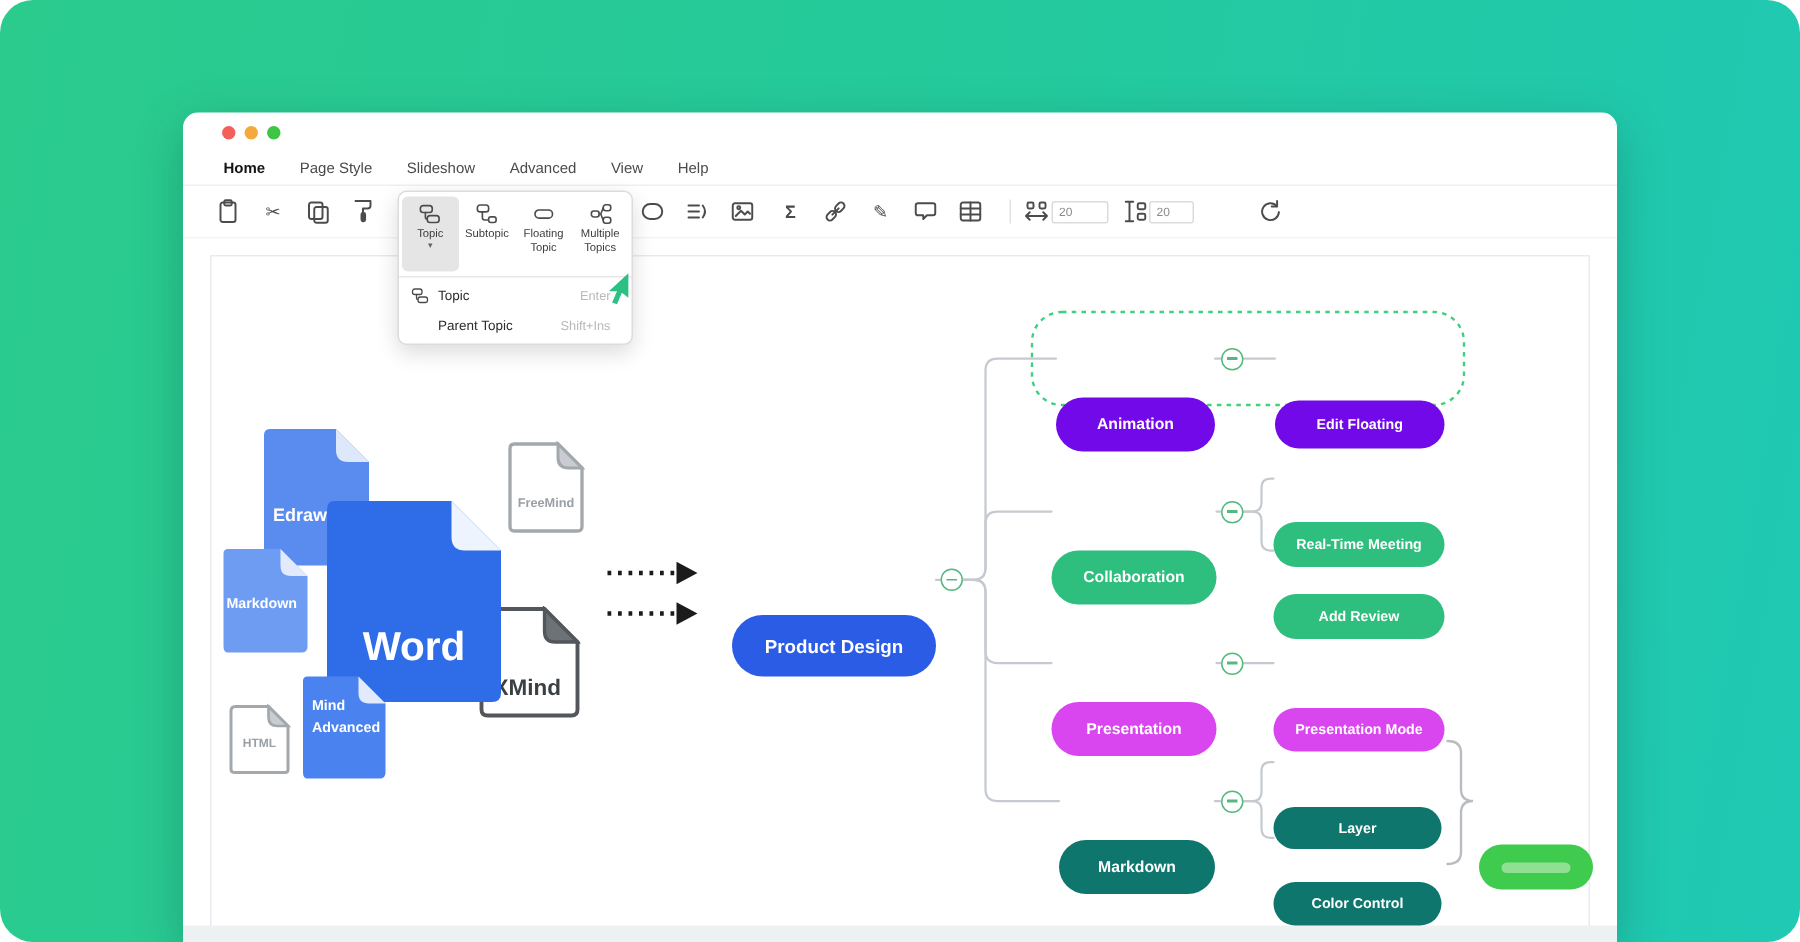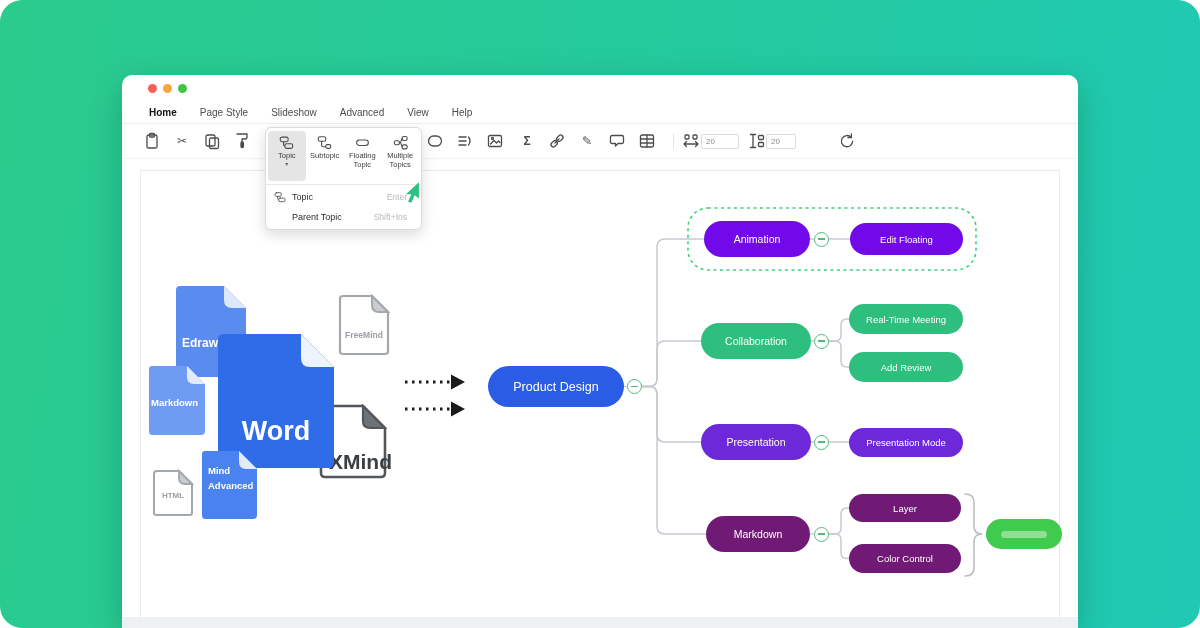--- a/index.html
+++ b/index.html
@@ -26,27 +26,27 @@
         font-family:"Liberation Sans",sans-serif;}
   .footer{position:absolute;left:0;bottom:0;width:100%;height:11px;background:#eef1f4;}
   
   .canvas{position:absolute;left:18px;top:95px;width:918px;height:447px;background:#fff;border:1px solid #e8eaed;box-sizing:content-box;}
   .lines{position:absolute;left:0;top:0;z-index:1;}
   
   .doc{position:absolute;}
   .doc svg{position:absolute;inset:0;}
   .doc .lbl{position:absolute;font-weight:bold;color:#fff;white-space:nowrap;}
   
-  .node{position:absolute;border-radius:999px;color:#fff;font-weight:normal;display:flex;
-        align-items:center;justify-content:center;white-space:nowrap;z-index:2;}
+  .node{position:absolute;border-radius:999px;color:#fff;font-weight:bold;display:flex;
+        align-items:center;justify-content:center;white-space:nowrap;z-index:2;margin-top:44px;}
   .root-n{background:#2b5ce6;font-size:12.5px;}
   .purple{background:#7209e8;}
   .green{background:#2ebe7d;}
-  .red{background:#6d28d9;}
-  .blue{background:#701a75;}
+  .red{background:#d946ef;}
+  .blue{background:#0f766e;}
   .branch-n{font-size:10.5px;}
   .sub-n{font-size:9.5px;}
   .summary-n{background:#3ecb4e;}
   .summary-bar{width:46px;height:7px;border-radius:4px;background:#8fe093;}
   .minus{position:absolute;width:15px;height:15px;border-radius:50%;background:#fff;
          border:1.5px solid #54b97e;box-sizing:border-box;z-index:3;}
   .minus::after{content:"";position:absolute;left:3px;right:3px;top:50%;height:1.5px;margin-top:-1px;background:#54b97e;}
   
   .panel{position:absolute;left:265px;top:127px;width:155px;background:#fff;border:1px solid #dcdcdc;
          border-radius:6px;box-shadow:0 5px 14px rgba(0,0,0,.14);z-index:50;}
@@ -227,21 +227,21 @@
           <path d="M40,2 V13 Q40,20 47,20 H58 Z" fill="#e2ebfd"></path>
         </svg>
         <div class="lbl" style="left:4px;top:33px;font-size:9.5px;">Markdown</div>
       </div>
 
       <div class="doc" style="left:178px;top:233px;width:68px;height:75px;z-index:4;">
         <svg viewBox="0 0 68 75">
           <path d="M6,2 H44 L66,24 V69 Q66,73 62,73 H6 Q2,73 2,69 V6 Q2,2 6,2 Z" fill="#fff" stroke="#53575c" stroke-width="2.6"></path>
           <path d="M44,2 V17 Q44,24 51,24 H66 Z" fill="#6d7277" stroke="#53575c" stroke-width="2.2"></path>
         </svg>
-        <div class="lbl" style="left:10px;top:46px;font-size:21px;color:#3c4043;">XMind</div>
+        <div class="lbl" style="left:10px;top:46px;font-size:15px;color:#3c4043;">XMind</div>
       </div>
 
       <div class="doc" style="left:74px;top:160px;width:122px;height:140px;z-index:5;">
         <svg viewBox="0 0 122 140">
           <path d="M8,3 H86 L119,36 V131 Q119,137 113,137 H8 Q3,137 3,131 V9 Q3,3 8,3 Z" fill="#2f6ce8"></path>
           <path d="M86,3 V27 Q86,36 95,36 H119 Z" fill="#eef4fe"></path>
         </svg>
         <div class="lbl" style="left:0;right:0;top:85px;text-align:center;font-size:27px;">Word</div>
       </div>
 

